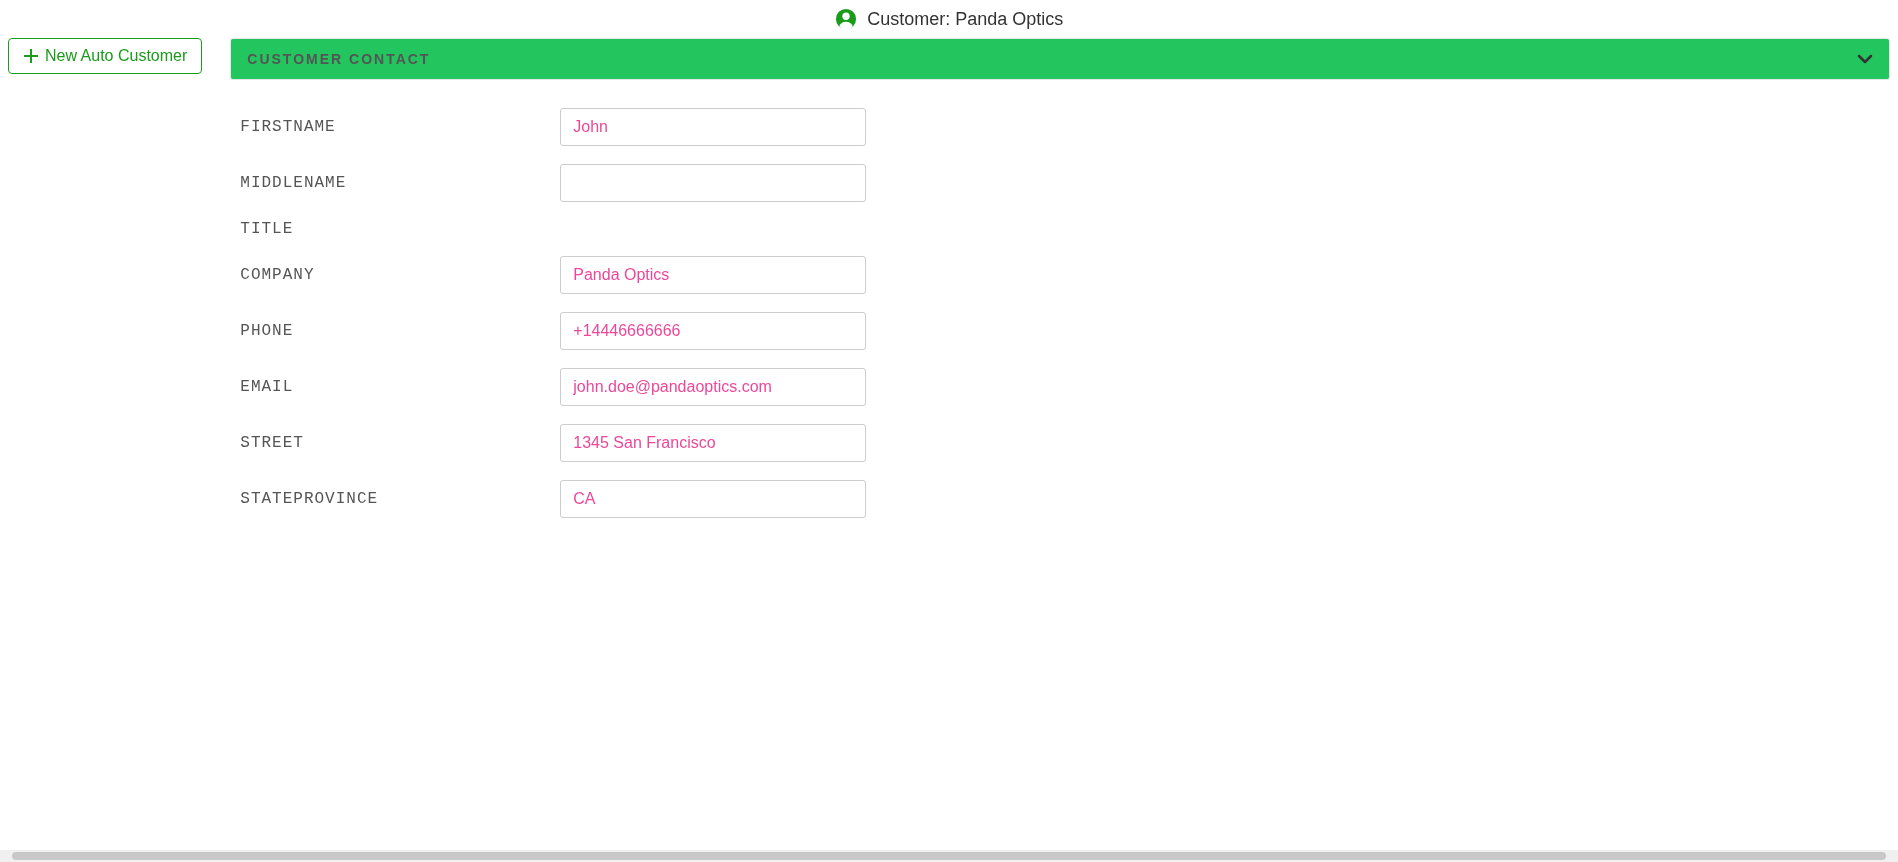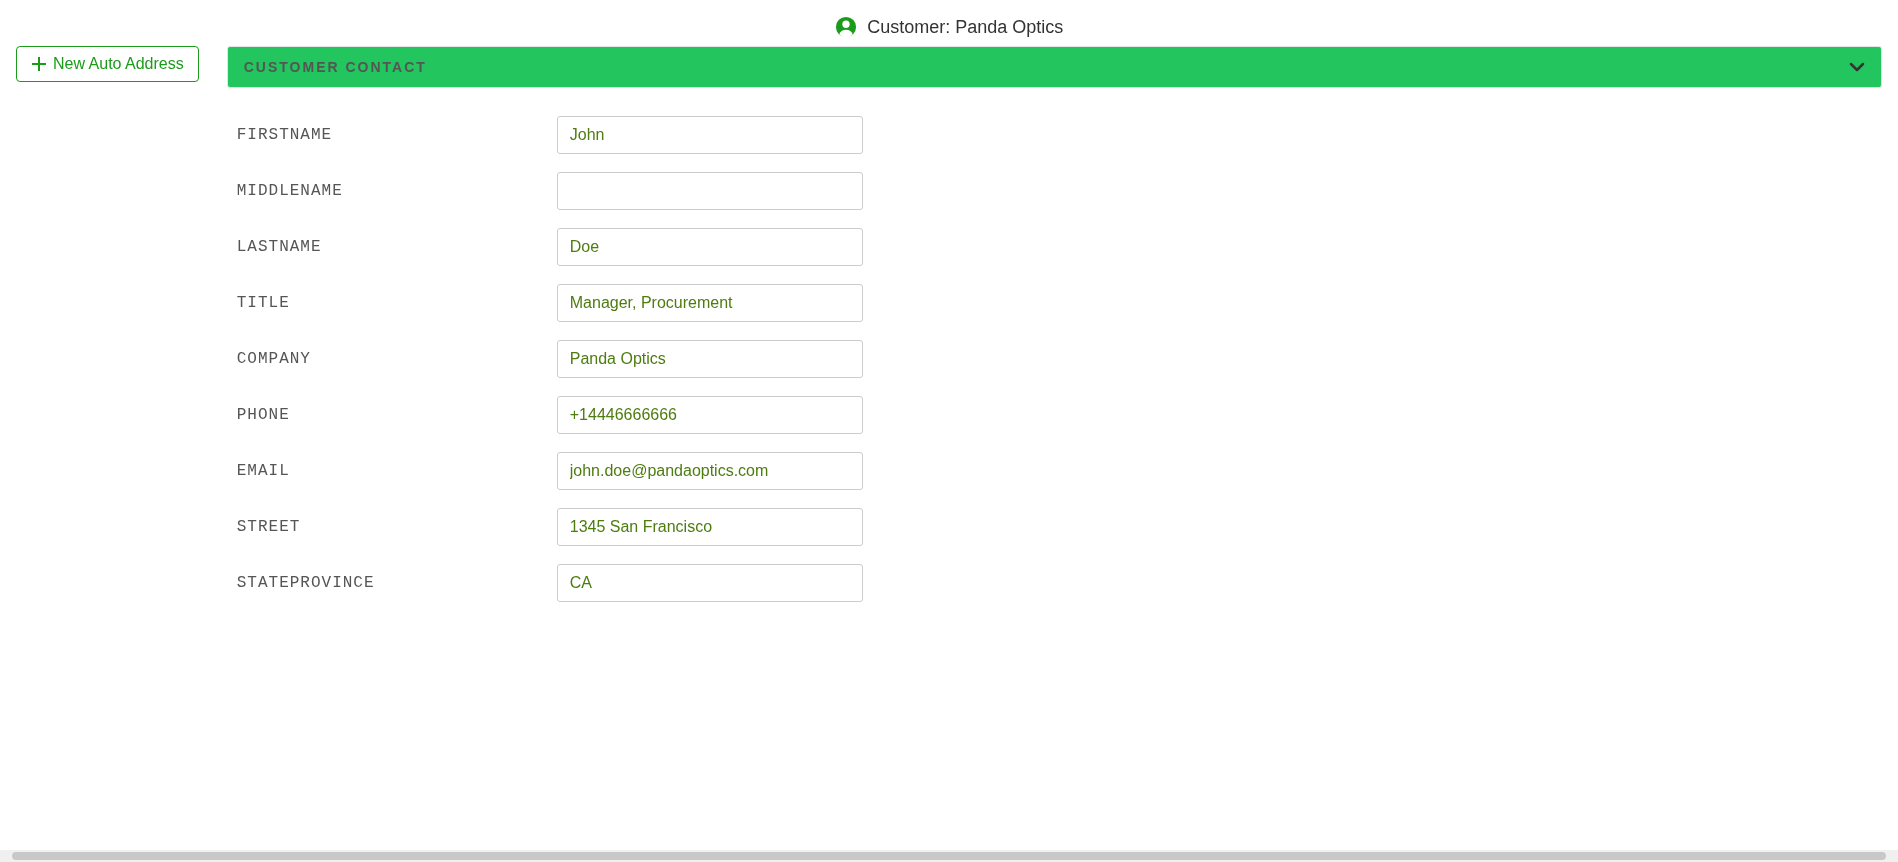--- a/index.html
+++ b/index.html
@@ -6,21 +6,21 @@
   html, body {
     margin: 0;
     padding: 0;
     font-family: "Segoe UI", Arial, sans-serif;
     background: #ffffff;
     color: #333333;
     height: 100%;
   }
   .wrap {
     width: 100%;
-    padding: 16px;
+    padding: 8px;
   }
   .header-row {
     text-align: center;
     margin-bottom: 8px;
   }
   .header-row .icon {
     display: inline-flex;
     vertical-align: middle;
     width: 22px;
     height: 22px;
@@ -96,21 +96,21 @@
     padding-left: 10px;
     font-family: Liberation Mono, monospace;
   }
   .form-input input {
     width: 306px;
     height: 38px;
     border: 1px solid #cccccc;
     border-radius: 3px;
     padding: 6px 12px;
     font-size: 16px;
-    color: #4d7c0f;
+    color: #ec4899;
     font-family: inherit;
   }
   .hscroll {
     position: fixed;
     left: 0;
     right: 0;
     bottom: 0;
     height: 12px;
     background: #f0f0f0;
     display: flex;
@@ -143,21 +143,21 @@
   <div class="layout">
 
     <div class="sidebar">
       <button class="btn-outline-green">
         <span class="plus-icon">
           <svg viewBox="0 0 16 16" width="16" height="16">
             <rect x="7" y="1" width="2" height="14" fill="#1a9b1a"></rect>
             <rect x="1" y="7" width="14" height="2" fill="#1a9b1a"></rect>
           </svg>
         </span>
-        <span>New Auto Address</span>
+        <span>New Auto Customer</span>
       </button>
     </div>
 
     <div class="content">
 
       <div class="panel-header">
         <span class="ph-title">CUSTOMER  CONTACT</span>
         <span class="chevron-icon">
           <svg viewBox="0 0 16 16" width="16" height="16">
             <path d="M2 5 L8 11 L14 5" stroke="#333" stroke-width="2.5" fill="none" stroke-linecap="round" stroke-linejoin="round"></path>
@@ -168,28 +168,23 @@
       <div class="form-row">
         <div class="form-label">FIRSTNAME</div>
         <div class="form-input"><input type="text" value="John" style=""></div>
       </div>
 
       <div class="form-row">
         <div class="form-label">MIDDLENAME</div>
         <div class="form-input"><input type="text" value="" style=""></div>
       </div>
 
-      <div class="form-row">
-        <div class="form-label">LASTNAME</div>
-        <div class="form-input"><input type="text" value="Doe" style=""></div>
-      </div>
 
       <div class="form-row">
         <div class="form-label">TITLE</div>
-        <div class="form-input"><input type="text" value="Manager, Procurement" style=""></div>
       </div>
 
       <div class="form-row">
         <div class="form-label">COMPANY</div>
         <div class="form-input"><input type="text" value="Panda Optics" style=""></div>
       </div>
 
       <div class="form-row">
         <div class="form-label">PHONE</div>
         <div class="form-input"><input type="text" value="+14446666666" style=""></div>

